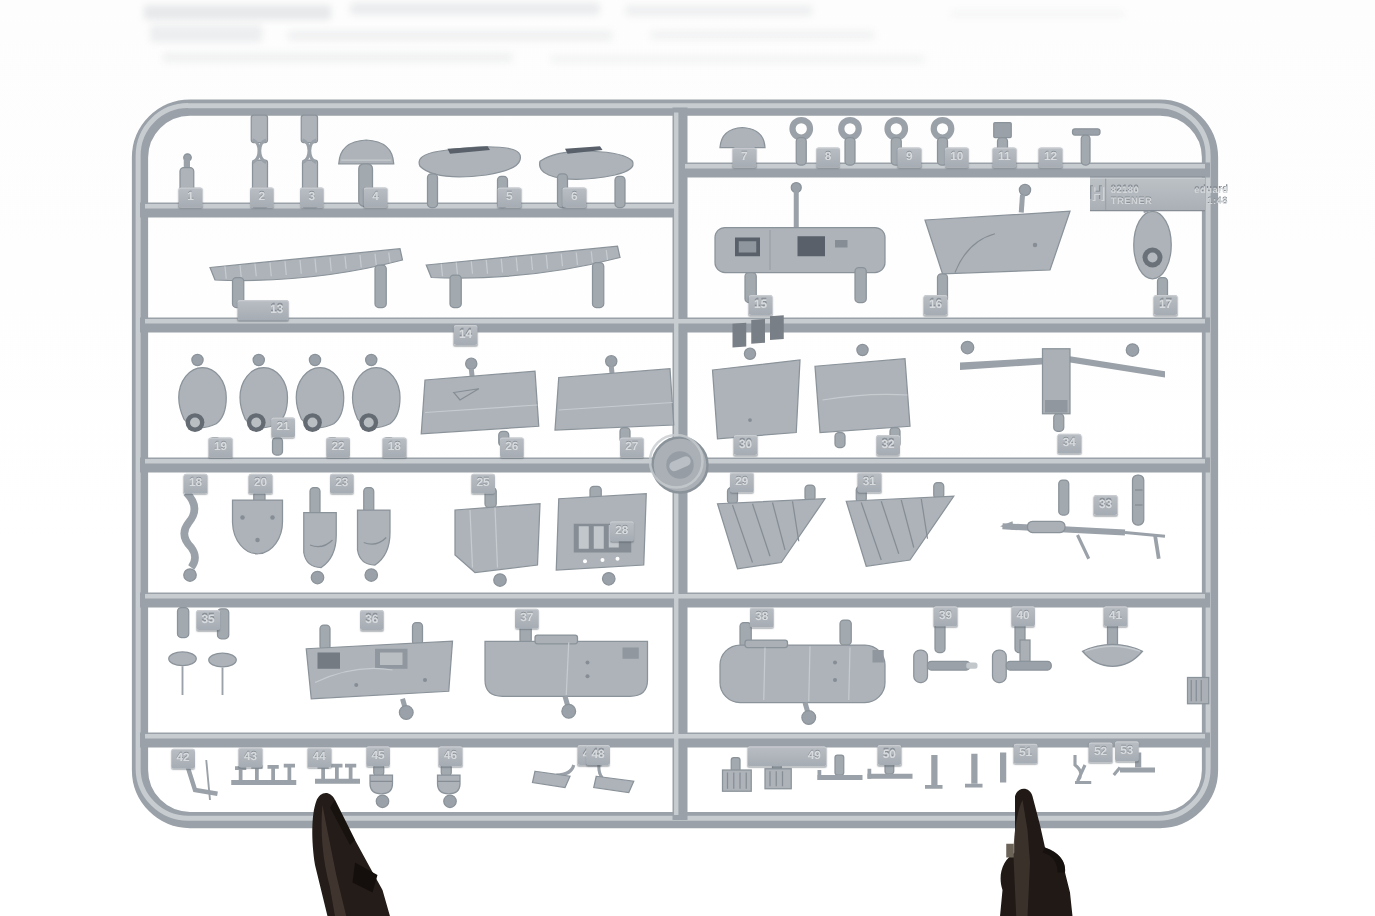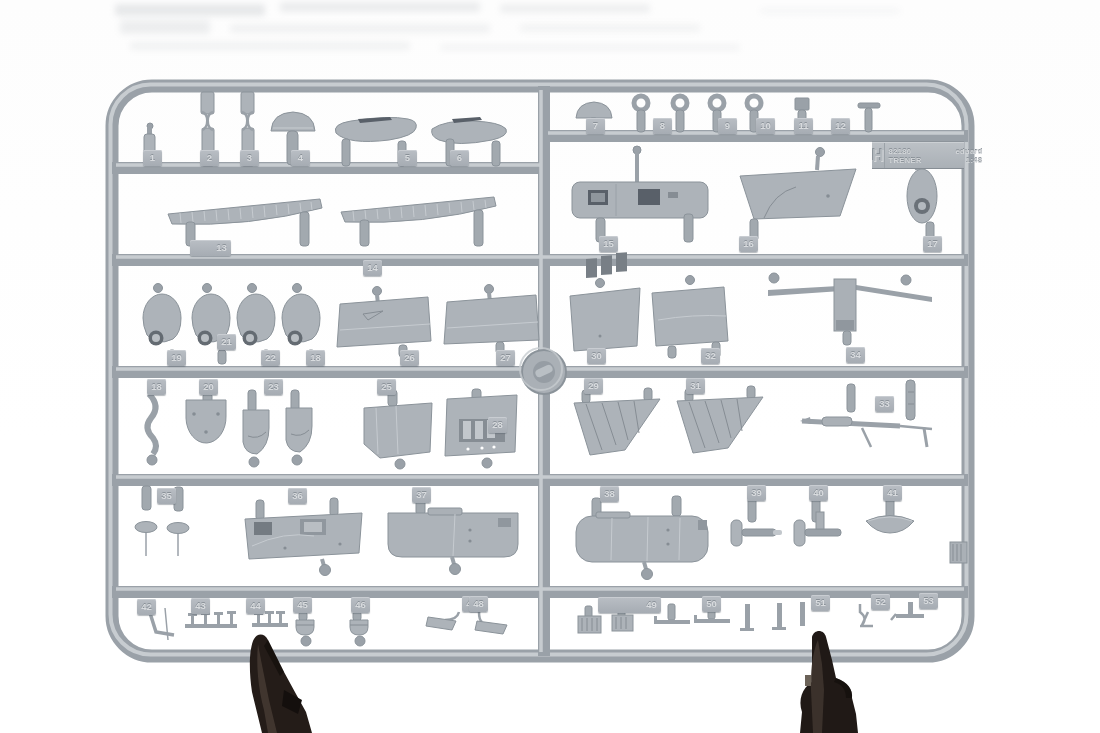--- a/index.html
+++ b/index.html
@@ -540,15 +540,15 @@
       <div class="tag" style="left: 191px; top: 598px;">43</div>
       <div class="tag" style="left: 246px; top: 598px;">44</div>
       <div class="tag" style="left: 293px; top: 597px;">45</div>
       <div class="tag" style="left: 351px; top: 597px;">46</div>
       <div class="tag" style="left: 462px; top: 596px;">47</div>
       <div class="tag" style="left: 469px; top: 596px;">48</div>
       <div class="tag" style="left: 598px; top: 597px; padding-left: 44px;">49</div>
       <div class="tag" style="left: 702px; top: 596px;">50</div>
       <div class="tag" style="left: 811px; top: 595px;">51</div>
       <div class="tag" style="left: 871px; top: 594px;">52</div>
-      <div class="tag" style="left: 919px; top: 593px;">53</div>
+      <div class="tag" style="left: 892px; top: 593px;">53</div>
     </div>
 </div>
 
 </body></html>

